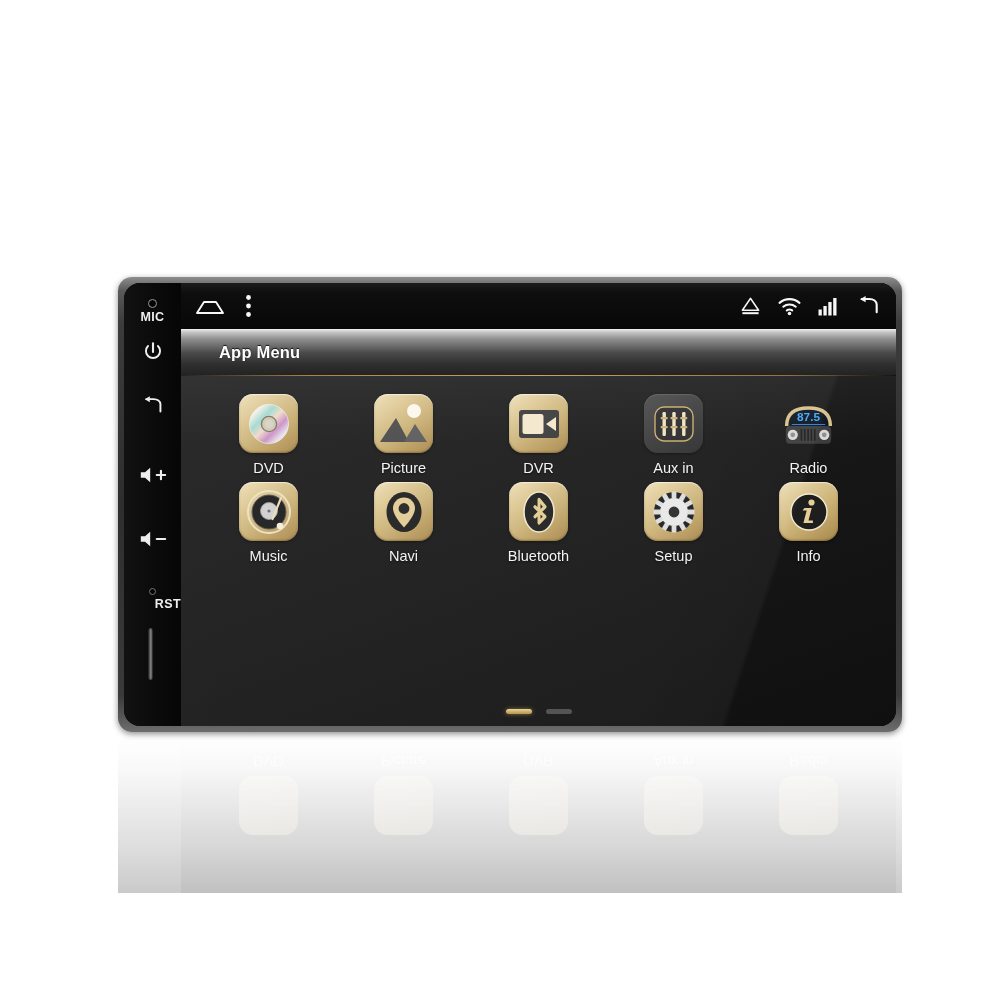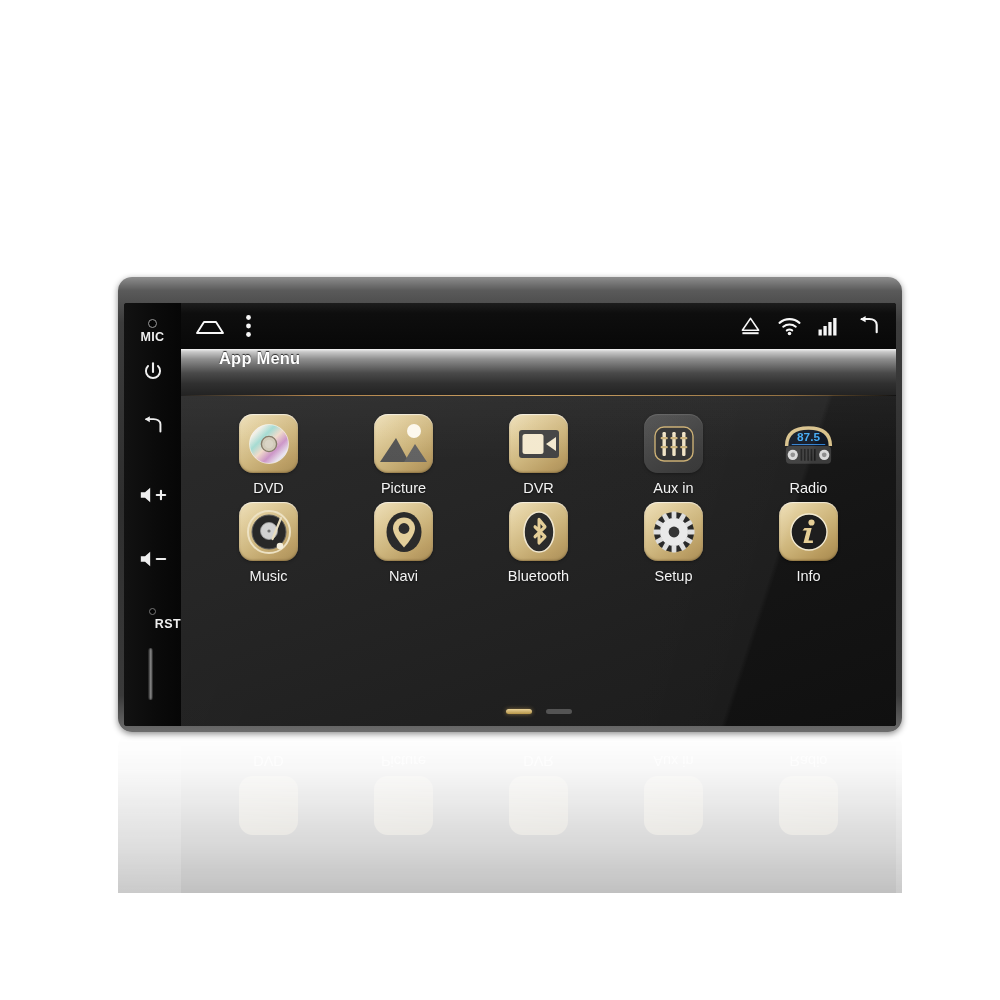--- a/index.html
+++ b/index.html
@@ -14,24 +14,23 @@
   
   .device{
     position:absolute;left:118px;top:277px;width:784px;height:455px;
     border-radius:14px;
     background:linear-gradient(180deg,#8d8d8d 0%,#5a5a5a 3%,#3c3c3c 10%,#2e2e2e 50%,#3a3a3a 92%,#6d6d6d 100%);
     box-shadow:0 2px 6px rgba(0,0,0,.45);
     padding:0;box-sizing:border-box;
   }
   .device-inner{
     position:absolute;left:6px;top:6px;right:6px;bottom:6px;
-    border-radius:3px;
+    border-radius:16px;
     background:#0b0b0b;
     overflow:hidden;
-    margin-top:20px;
   }
 
   
   .bezel{
     position:absolute;left:0;top:0;width:57px;height:100%;
     background:linear-gradient(90deg,#121212 0%,#0a0a0a 60%,#060606 100%);
     z-index:6;
   }
   .bz{position:absolute;left:0;width:57px;text-align:center;color:#e8e8e8;}
   .bz-label{font-size:12.5px;letter-spacing:.4px;line-height:1;font-weight:600;color:#efefef;}
@@ -63,21 +62,21 @@
     padding:0 14px 0 14px;
     z-index:3;
   }
   .sb-left{display:flex;align-items:center;gap:20px;}
   .sb-right{display:flex;align-items:center;gap:17px;margin-left:auto;}
   .sb-ico{display:block;opacity:.97;}
 
   .appbar{
     position:relative;height:46px;
     background:linear-gradient(180deg,#f2f2f2 0%,#c9c9c9 6%,#8e8e8e 22%,#4a4a4a 52%,#303030 75%,#232323 100%);
-    display:flex;align-items:flex-start;
+    display:flex;align-items:center;
     z-index:2;
     box-shadow:0 1px 0 rgba(0,0,0,.6);
   }
   .appbar:after{
     content:"";position:absolute;left:0;right:0;bottom:-1px;height:1.4px;
     background:linear-gradient(90deg,rgba(180,130,60,0) 0%,#a8763a 18%,#c89a55 50%,#8a6430 85%,rgba(120,90,45,0) 100%);
   }
   .appbar-title{
     margin-left:38px;font-size:16.5px;color:#ffffff;font-weight:600;
     text-shadow:0 -1px 1px rgba(0,0,0,.8);letter-spacing:.2px;

